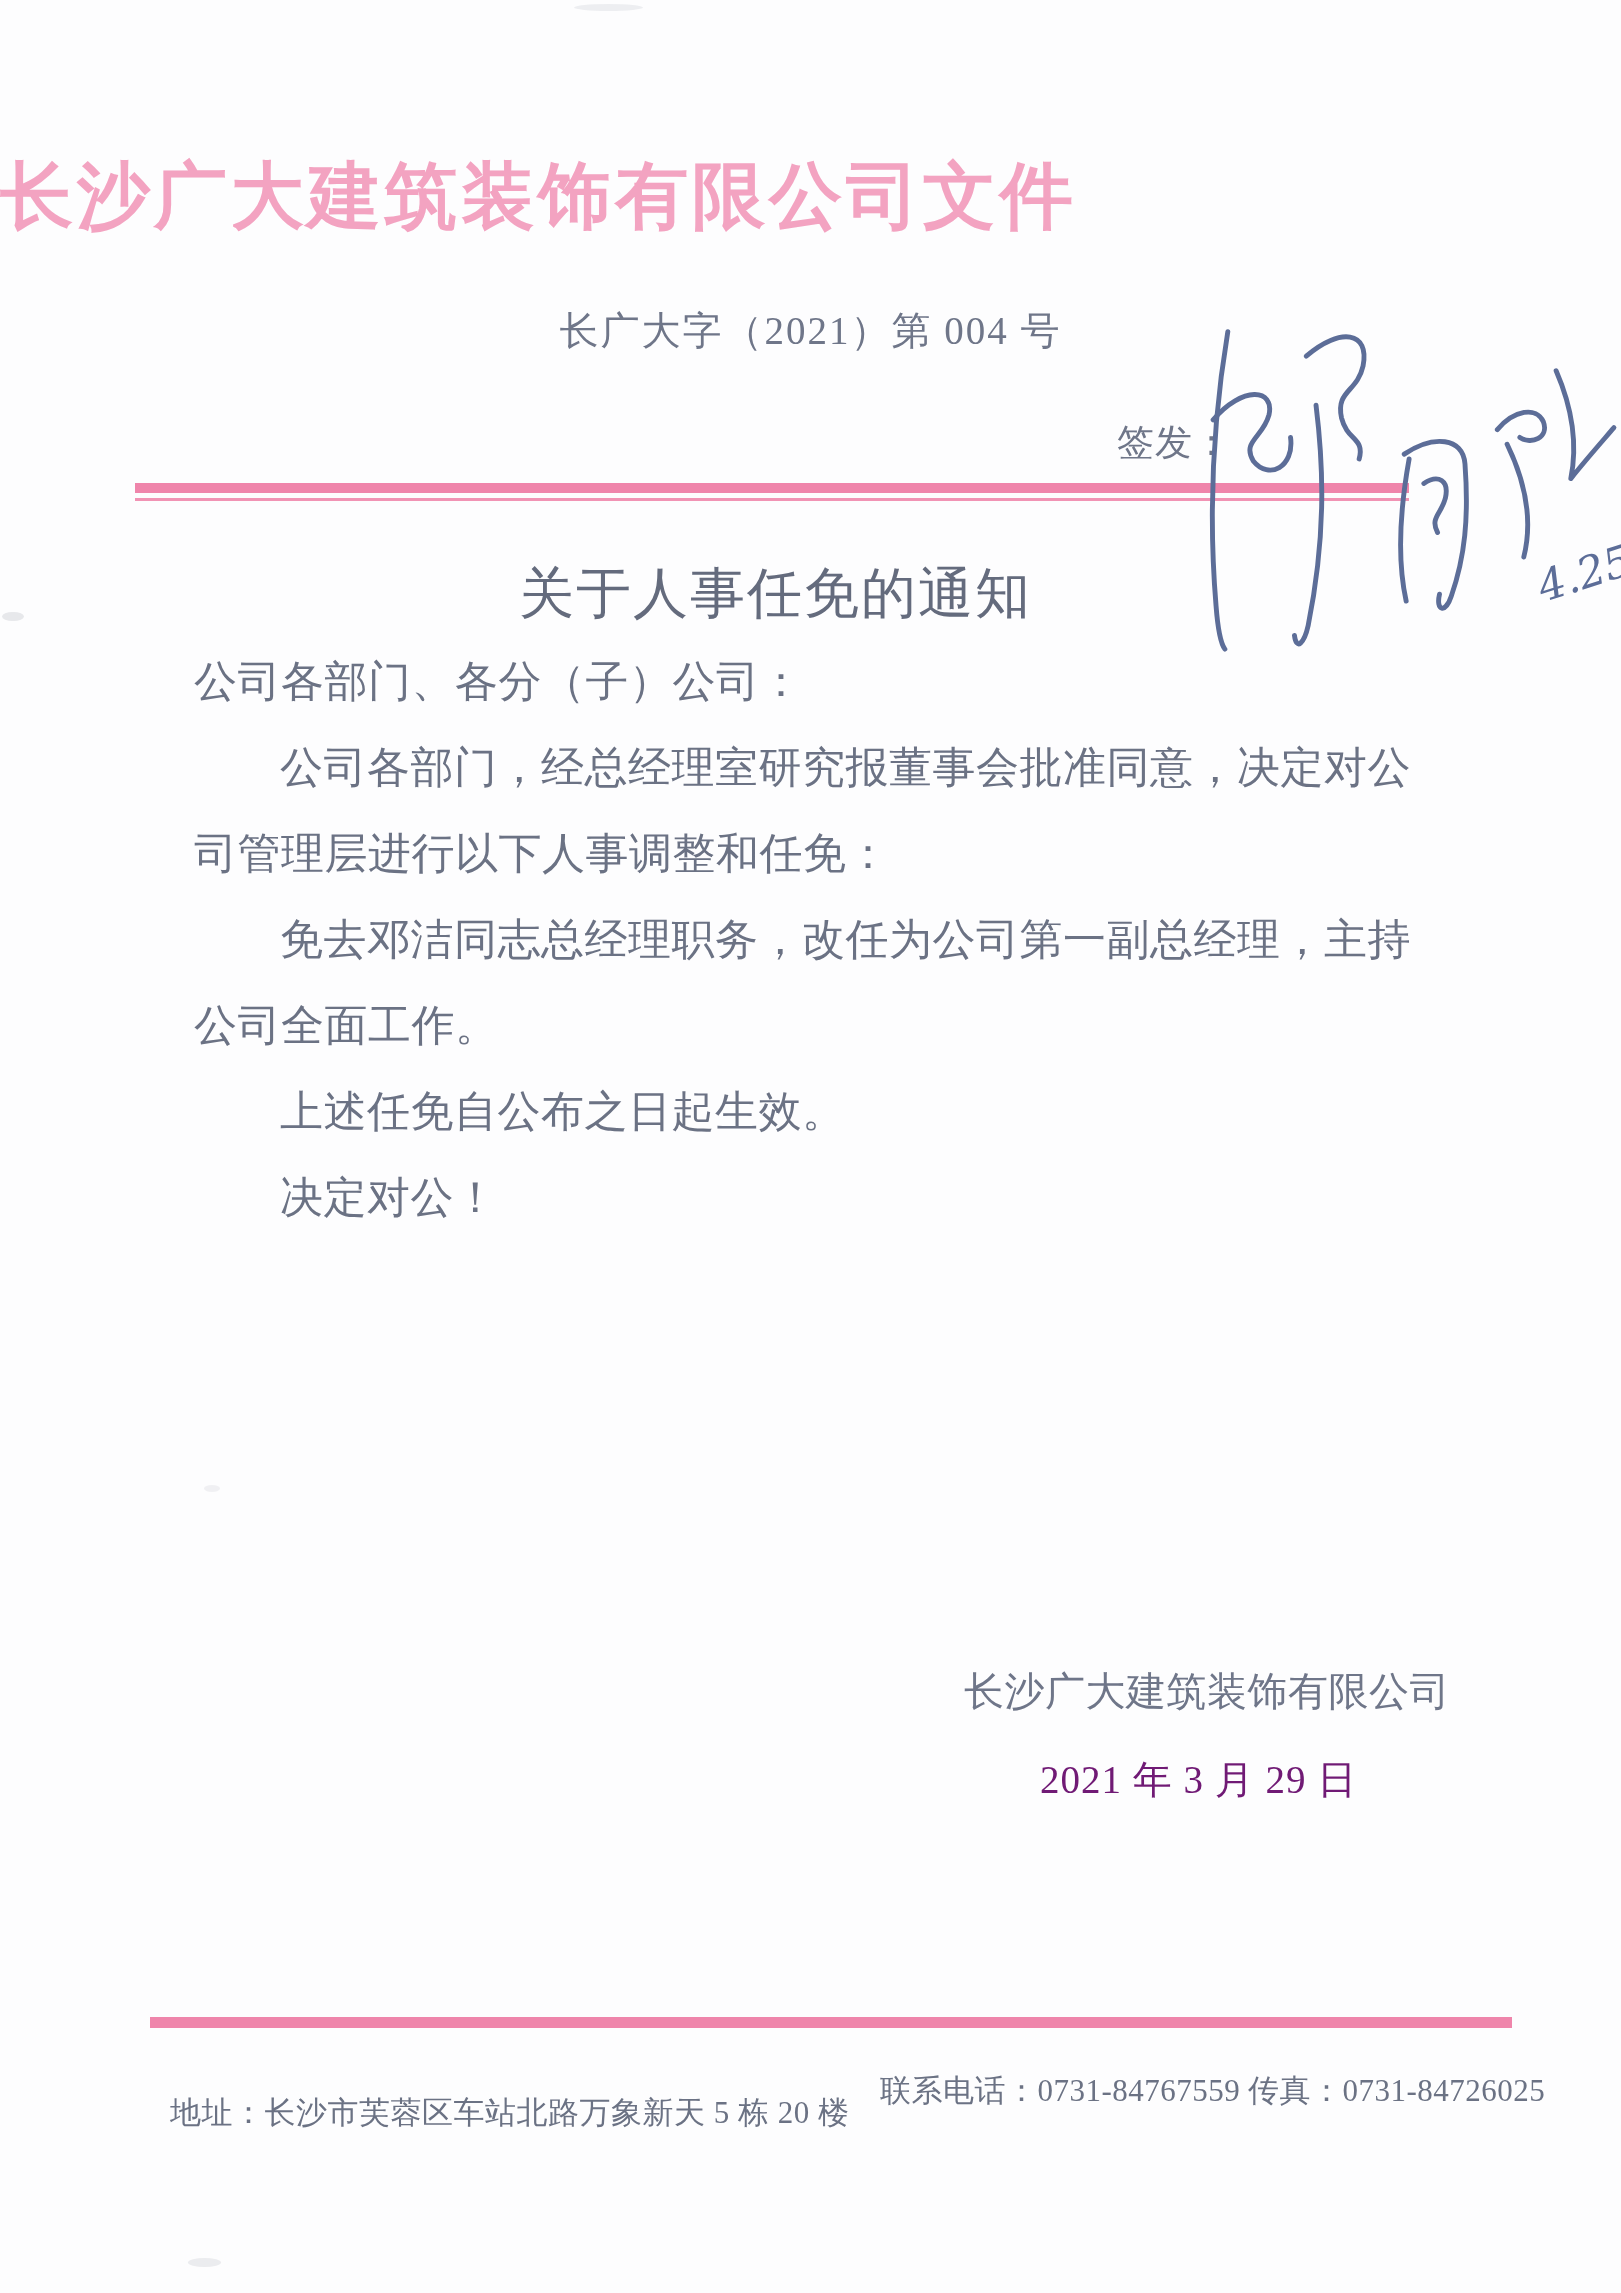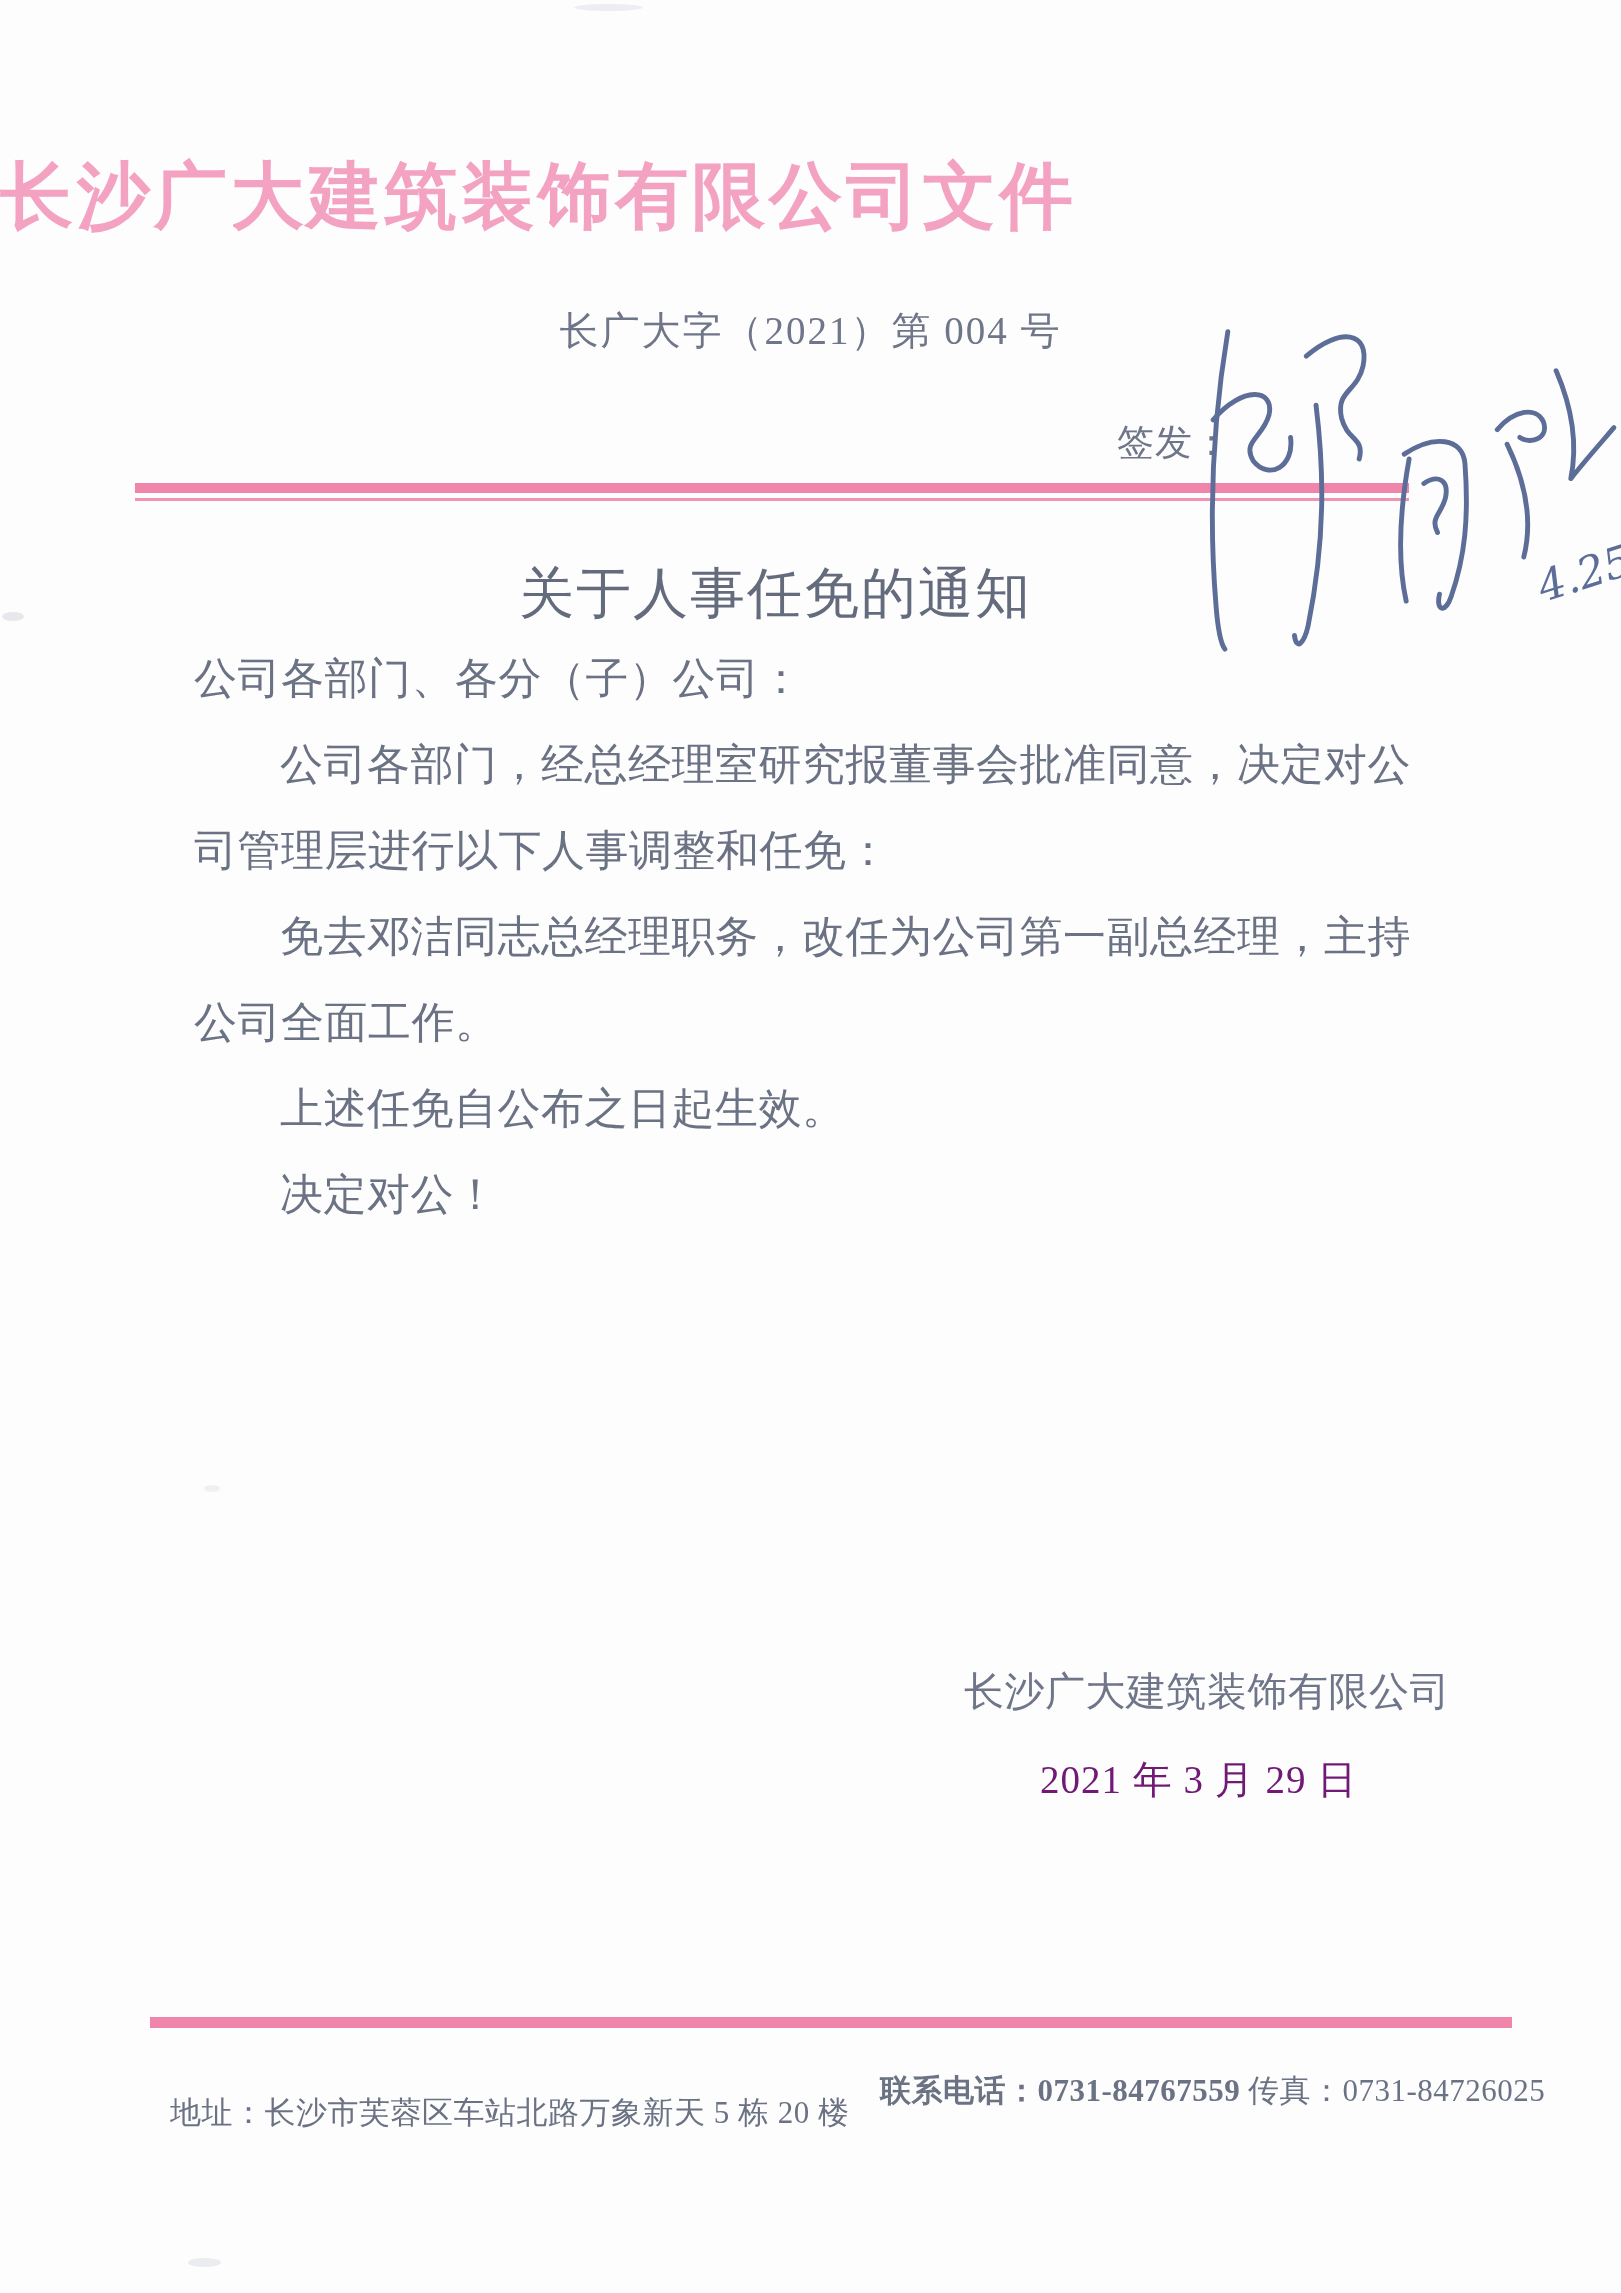--- a/index.html
+++ b/index.html
@@ -53,21 +53,21 @@
     font-size:55px;letter-spacing:2px;
     color:#646b7d;
     transform:translateX(-35px);
   }
   .body-text{
     position:absolute;top:639px;left:194px;
     width:1237px;
     font-size:43px;letter-spacing:0.5px;
     color:#6b7284;
   }
-  .body-line{height:86px;line-height:86px;white-space:nowrap;font-family:Liberation Mono, monospace;}
+  .body-line{height:86px;line-height:86px;white-space:nowrap;}
   .indent{padding-left:86px;}
   .signoff-company{
     position:absolute;top:1664px;left:964px;
     font-size:40px;letter-spacing:0.5px;
     color:#6f7689;white-space:nowrap;text-align:right;
   }
   .signoff-date{
     position:absolute;top:1753px;left:1040px;
     font-size:39px;letter-spacing:1px;
     color:#701a75;white-space:nowrap;
@@ -77,21 +77,21 @@
     position:absolute;top:2017px;left:150px;
     width:1362px;height:10.8px;
     background:#ef85ab;
   }
   .footer-item{
     position:absolute;top:2070px;
     font-size:31px;letter-spacing:0.5px;
     color:#6b7284;white-space:nowrap;
   }
   .footer-address{left:170px;margin-top:22px;}
-  .footer-phone{left:880px;font-weight:bold;}
+  .footer-phone{left:880px;}
   .footer-fax{left:1248px;}
   
   .smudge{position:absolute;background:#a6abb5;border-radius:50%;}
   .smudge-1{top:612px;left:2px;width:21.6px;height:8.8px;opacity:.25;}
   .smudge-2{top:1485px;left:204px;width:15.7px;height:6.9px;opacity:.15;}
   .smudge-3{top:2258px;left:188px;width:33px;height:8.8px;opacity:.2;}
   .smudge-4{top:3.9px;left:574px;width:69px;height:6.9px;opacity:.18;}
 </style>
 </head>
 <body>

